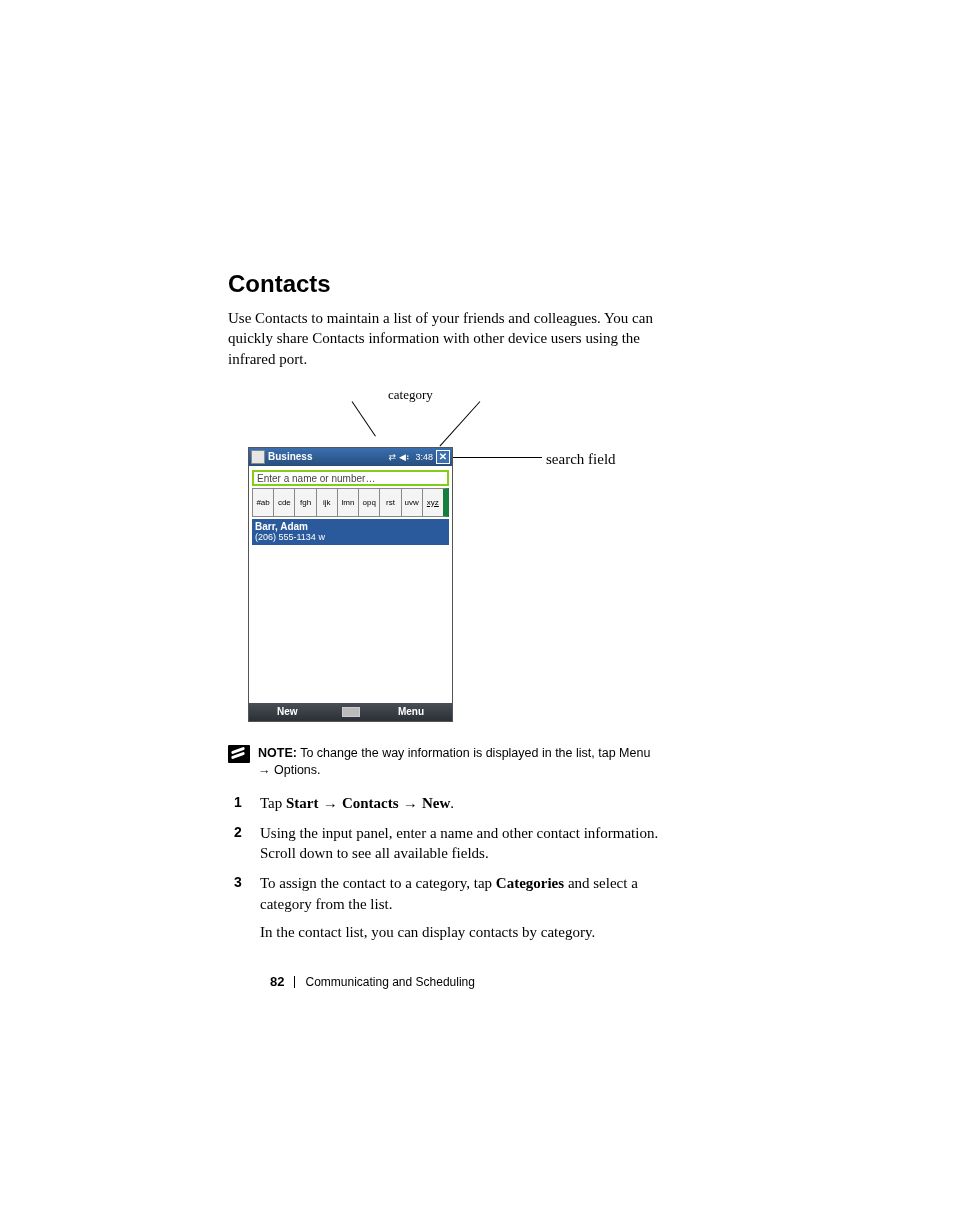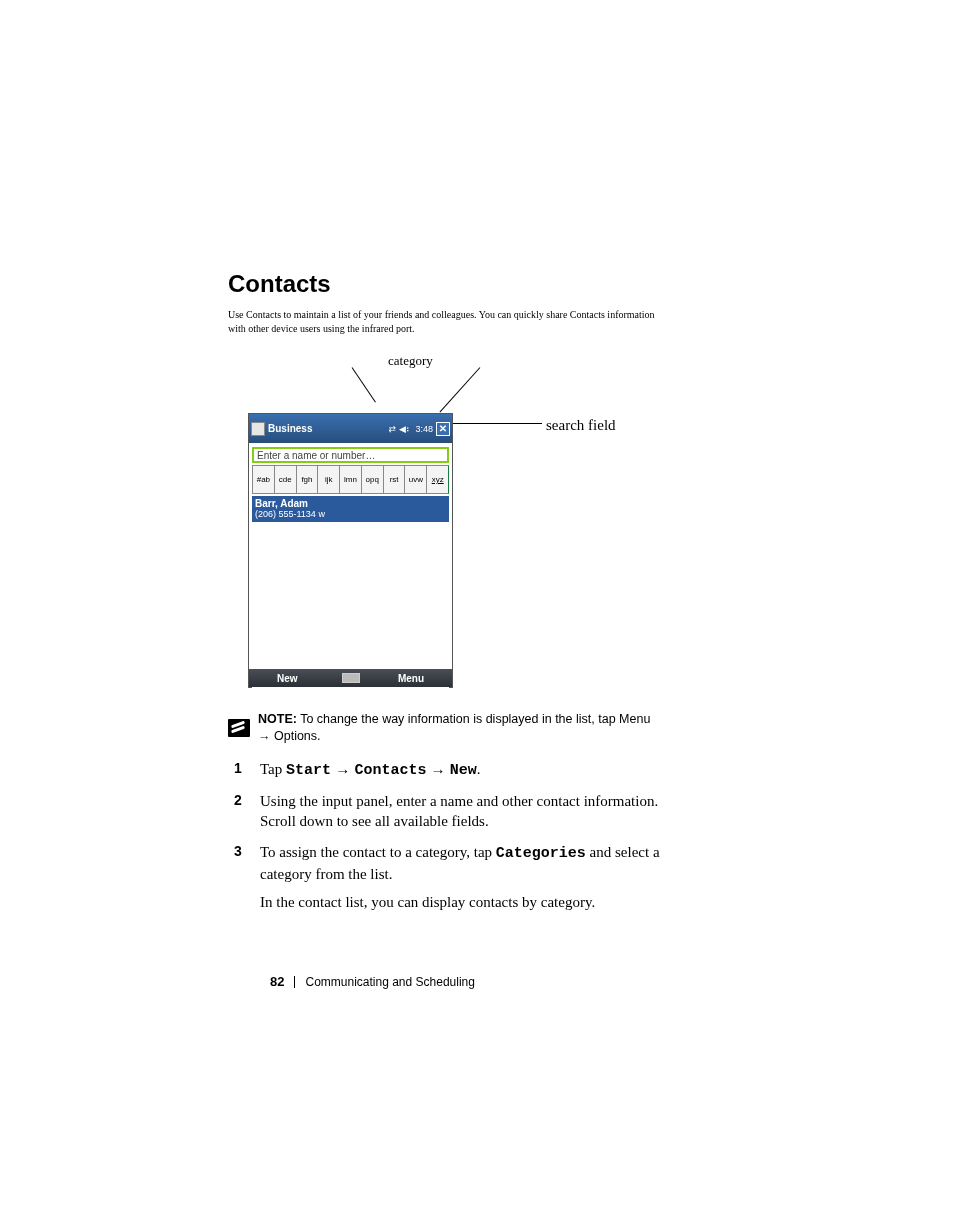--- a/index.html
+++ b/index.html
@@ -16,21 +16,21 @@
   .page {
     padding: 270px 160px 0 228px;
   }
   .heading {
     font-family: Arial, Helvetica, sans-serif;
     font-weight: bold;
     font-size: 24px;
     margin: 0 0 10px 0;
   }
   .intro {
-    font-size: 10px;
+    font-size: 15px;
     line-height: 1.35;
     margin: 0 0 18px 0;
     max-width: 430px;
   }
   .figure-wrap {
     position: relative;
     width: 500px;
     height: 340px;
     margin: 8px 0 18px 20px;
   }
@@ -53,21 +53,21 @@
     top: 60px;
     left: 0;
     width: 205px;
     height: 275px;
     border: 1px solid #555;
     background: #fff;
     font-family: Tahoma, Arial, sans-serif;
     font-size: 10px;
   }
   .titlebar {
-    height: 29px;
+    height: 18px;
     background: linear-gradient(#3a6fb0, #274d7c);
     color: #fff;
     display: flex;
     align-items: center;
     gap: 3px;
     padding: 0 2px;
   }
   .titlebar .flag {
     width: 14px; height: 14px;
     background: #e6e6e6;
@@ -104,21 +104,21 @@
   }
   .alpha div {
     flex: 1;
     border: 1px solid #888;
     border-right: none;
     text-align: center;
     font-size: 8px;
     padding: 9px 0;
     background: #f4f4f4;
   }
-  .alpha div:last-child { border-right: 1px solid #15803d; text-decoration: underline; }
+  .alpha div:last-child { border-right: 6px solid #15803d; text-decoration: underline; }
   .selrow {
     background: #2b5a9c;
     color: #fff;
     margin: 2px 3px 0 3px;
     padding: 2px 3px 3px 3px;
     font-size: 10px;
   }
   .selrow .nm { font-weight: bold; }
   .selrow .ph { font-size: 9px; }
   .listarea {
@@ -170,21 +170,20 @@
   }
   
   .note {
     display: flex;
     gap: 8px;
     font-family: Arial, Helvetica, sans-serif;
     font-size: 12.5px;
     line-height: 1.35;
     margin: 6px 0 14px 0;
     max-width: 430px;
-    align-items: center;
   }
   .note-icon {
     flex: 0 0 22px;
     width: 22px; height: 18px;
     background: #000;
     color: #fff;
     position: relative;
     border-radius: 1px;
     overflow: hidden;
   }
@@ -231,21 +230,21 @@
     left: 6px;
     top: 0;
     font-family: Arial, Helvetica, sans-serif;
     font-weight: bold;
     font-size: 14px;
   }
   .steps .sub {
     display: block;
     margin-top: 8px;
   }
-  .b { font-weight: bold; font-family: Liberation Mono, monospace; }
+  .b { font-weight: bold; }
   .arrow { font-family: Arial, sans-serif; }
   .footer {
     position: absolute;
     bottom: 222px;
     left: 270px;
     font-family: Arial, Helvetica, sans-serif;
     font-size: 12px;
     color: #000;
     display: flex;
     align-items: center;

